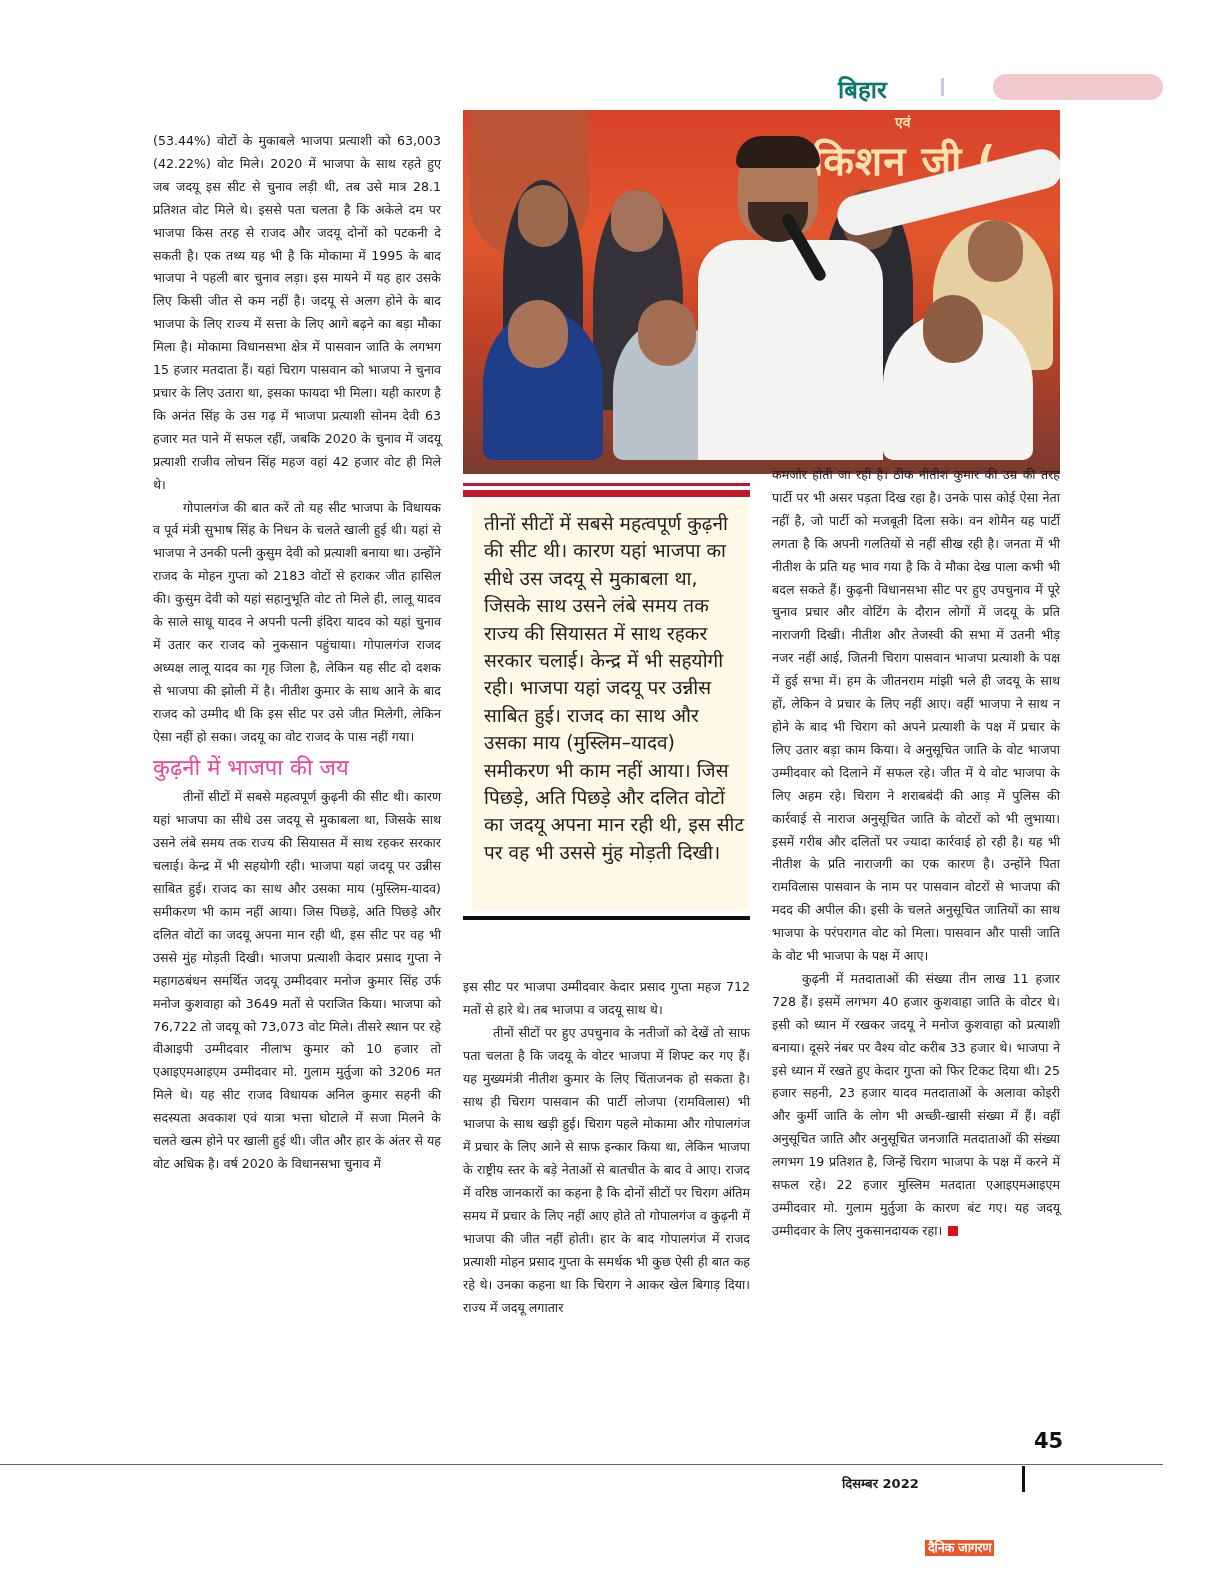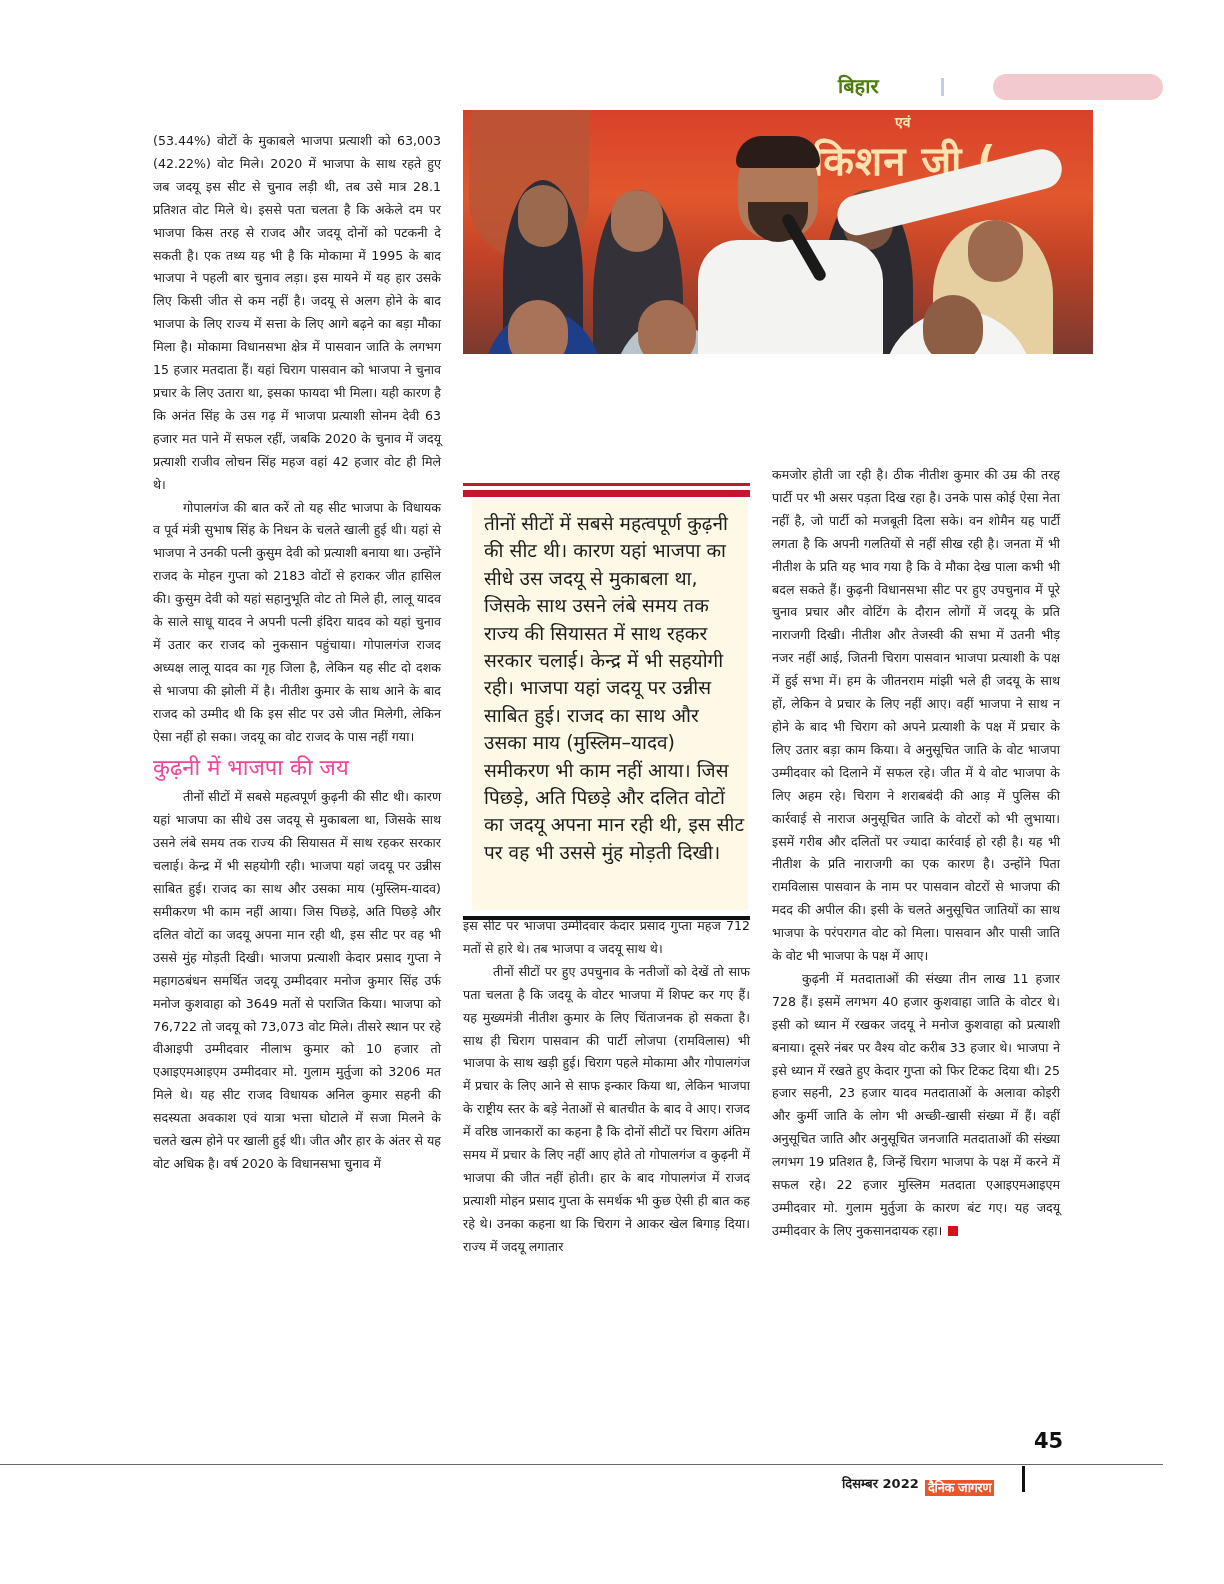--- a/index.html
+++ b/index.html
@@ -1,32 +1,32 @@
 <!DOCTYPE html>
 <html><head>
 <meta charset="utf-8">
 <style>
   html, body { margin:0; padding:0; background:#ffffff; }
   body { width:1224px; height:1584px; position:relative; overflow:hidden;
          font-family:"DejaVu Sans", sans-serif; color:#1a1a1a; }
-  .header-section { position:absolute; left:838px; top:72px; font-size:20px; color:#4d7c0f; font-weight:bold; }
+  .header-section { position:absolute; left:838px; top:72px; font-size:24px; color:#0f766e; font-weight:bold; }
   .header-bar { position:absolute; left:941px; top:78px; width:3px; height:18px; background:#c5cbe0; }
   .header-pill { position:absolute; left:993px; top:74px; width:170px; height:26px; border-radius:13px; background:#f1c9cf; }
 
   .col { position:absolute; font-size:12.6px; line-height:22.9px; text-align:justify; }
   .col p { margin:0; }
   .col p.indent { text-indent:30px; }
   .col-1 { left:153px; top:116px; width:288px;margin-top:14px; }
-  .col-2 { left:463px; top:915px; width:287px; }
+  .col-2 { left:463px; top:976px; width:287px; }
   .col-3 { left:772px; top:464px; width:288px; }
 
   .subhead { font-size:22px; line-height:24px; margin:8px 0 6px 0; font-weight:normal; color:#ec4899; }
 
-  .photo { position:absolute; left:463px; top:110px; width:597px; height:244px; overflow:hidden;
-           background:linear-gradient(180deg,#d8412a 0%,#e2572d 35%,#c24327 60%,#7a3a30 100%);padding-left:33px; }
+  .photo { position:absolute; left:463px; top:110px; width:597px; height:364px; overflow:hidden;
+           background:linear-gradient(180deg,#d8412a 0%,#e2572d 35%,#c24327 60%,#7a3a30 100%); }
   .photo .banner-text { position:absolute; left:350px; top:22px; font-size:40px; font-weight:bold; color:#ffe2b0; letter-spacing:1px; }
   .photo .banner-small { position:absolute; left:432px; top:2px; font-size:14px; font-weight:bold; color:#ffe2b0; }
   .photo .poster-face { position:absolute; left:6px; top:0; width:120px; height:150px; background:#b55637; border-radius:0 0 60px 60px; opacity:.8; }
   .photo .speaker { position:absolute; left:235px; top:30px; width:185px; height:315px; }
   .photo .speaker .head { position:absolute; left:40px; top:0; width:80px; height:100px; background:#b07a5a; border-radius:40px 40px 35px 35px; }
   .photo .speaker .hair { position:absolute; left:38px; top:-4px; width:84px; height:32px; background:#2a1d18; border-radius:40px 40px 10px 10px; }
   .photo .speaker .beard { position:absolute; left:50px; top:62px; width:60px; height:40px; background:#3a2a22; border-radius:0 0 30px 30px; }
   .photo .speaker .body { position:absolute; left:0; top:100px; width:185px; height:220px; background:#f3f3f1; border-radius:40px 40px 0 0; }
   .photo .speaker .arm { position:absolute; left:140px; top:60px; width:230px; height:40px; background:#f1f1ef; transform:rotate(-14deg); transform-origin:left center; border-radius:20px; }
   .photo .speaker .mic { position:absolute; left:100px; top:70px; width:12px; height:75px; background:#1a1a1a; transform:rotate(-30deg); border-radius:6px; }
@@ -47,21 +47,21 @@
   .p7h { left:380px; top:80px; width:50px; height:60px; background:#7a5240; border-radius:25px; position:absolute; }
 
   .pull-rule-top { position:absolute; left:463px; top:483px; width:287px; height:3px; background:#c4162c; }
   .pull-rule-top2 { position:absolute; left:463px; top:490px; width:287px; height:7px; background:#c4162c; }
   .pullquote { position:absolute; left:472px; top:500px; width:276px; height:410px; background:#fdf9e6; }
   .pullquote-text { position:absolute; left:484px; top:510px; width:262px; font-size:19px; line-height:27.4px; color:#1b1b1b; }
   .pull-rule-bottom { position:absolute; left:463px; top:916px; width:287px; height:4px; background:#111; }
 
   .footer-rule { position:absolute; left:0; top:1464px; width:1163px; height:1px; background:#666; }
   .footer-date { position:absolute; left:842px; top:1474px; font-size:13px; font-weight:bold; color:#1a1a1a;text-align:center; }
-  .footer-logo { position:absolute; left:925px; top:1480px; font-size:13px; font-weight:bold; color:#fff; background:#e8562a; padding:0 3px; line-height:16px; letter-spacing:-0.5px; }
+  .footer-logo { position:absolute; left:925px; top:1540px; font-size:13px; font-weight:bold; color:#fff; background:#e8562a; padding:0 3px; line-height:16px; letter-spacing:-0.5px; }
   .footer-bar { position:absolute; left:1022px; top:1466px; width:3px; height:26px; background:#111; }
   .footer-page { position:absolute; left:1034px; top:1429px; font-size:21px; font-weight:bold; color:#111; }
   .end-mark { display:inline-block; width:10px; height:10px; background:#d8101b; vertical-align:middle; margin-left:6px; }
 </style>
 </head>
 <body>
 
 <div class="header-section">बिहार</div>
 <div class="header-bar"></div>
 <div class="header-pill"></div>

